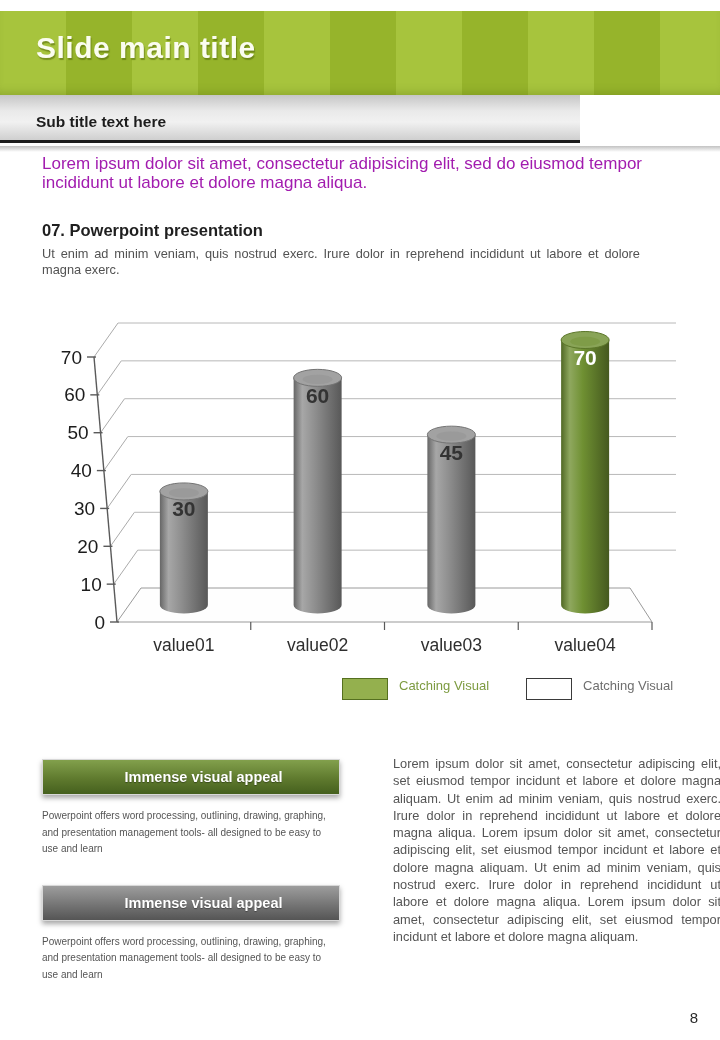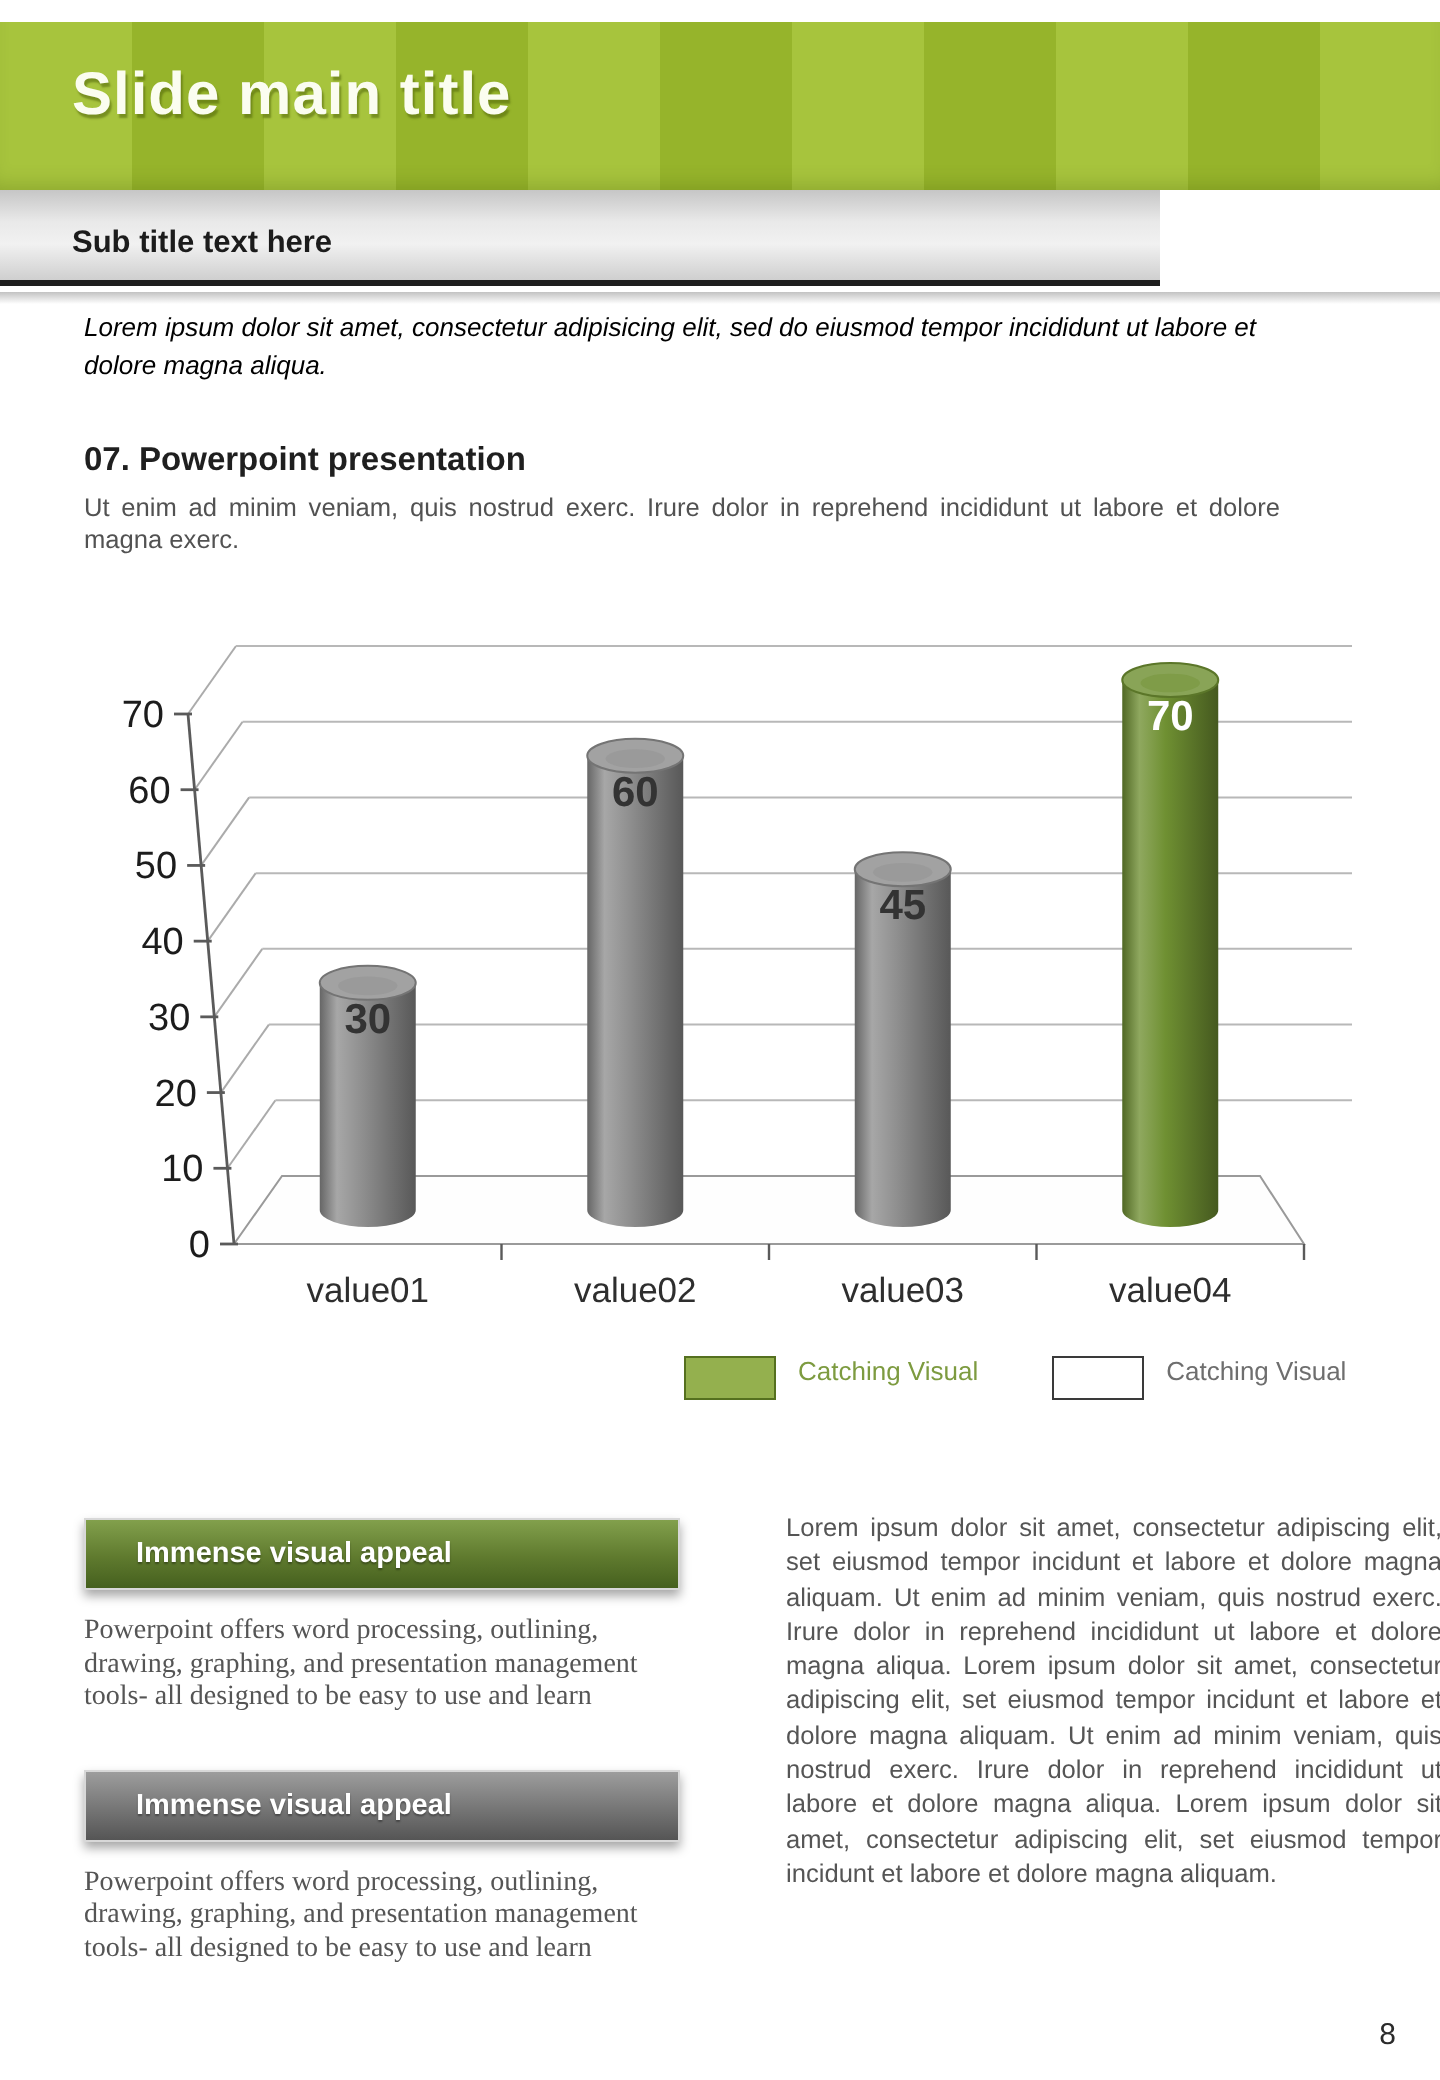--- a/index.html
+++ b/index.html
@@ -31,21 +31,21 @@
     position:absolute; left:36px; bottom:9px;
     font-size:15.5px; font-weight:bold; color:#1c1c1c;
   }
   .subbar-shadow {
     position:absolute; left:0; top:135px; width:720px; height:6px;
     background:linear-gradient(180deg, rgba(120,120,120,0.45), rgba(255,255,255,0));
   }
   
   .intro {
     position:absolute; left:42px; top:144px; width:624px;
-    font-size:13px; line-height:18.5px; color:#000000;font-style:italic;
+    font-size:17px; line-height:18.5px; color:#a21caf;
   }
   .section-heading {
     position:absolute; left:42px; top:210px;
     font-size:16.5px; font-weight:bold; color:#1f1f1f;
   }
   .section-body {
     position:absolute; left:42px; top:235px; width:598px;
     font-size:12.8px; line-height:15.5px; color:#525252; text-align:justify;
   }
   
@@ -58,26 +58,27 @@
   .legend .sw-green { background:#94b04e; border:1px solid #55701f; }
   .legend .sw-white { background:#ffffff; border:1px solid #3a3a3a; margin-left:26px; }
   .legend .lg-label { font-size:13px; white-space:nowrap; }
   
   .callouts { position:absolute; left:42px; top:748px; width:300px; }
   .callout-bar {
     width:298px; height:36px; line-height:34px; padding-left:25px;
     border:1px solid #d8d8d8; box-shadow:0 3px 5px rgba(0,0,0,0.35);
     font-size:14.5px; font-weight:bold; color:#ffffff;
     text-shadow:0 1px 1px rgba(0,0,0,0.35);
+    text-align:center;
   }
   .callout-green { background:linear-gradient(180deg,#82a04c 0%, #5f7a2e 55%, #45601e 100%); }
   .callout-gray  { background:linear-gradient(180deg,#9d9d9d 0%, #757575 55%, #555555 100%); }
   .callout-body {
     width:296px; margin:13px 0 27px 0;
-    font-size:14px; line-height:16.5px; color:#555555;font-family:Liberation Serif, serif;
+    font-size:10px; line-height:16.5px; color:#555555;
   }
   .right-col {
     position:absolute; left:393px; top:744px; width:328px;
     font-size:12.8px; line-height:17.3px; color:#555555; text-align:justify;
   }
   
   .page-number {
     position:absolute; right:22px; top:998px;
     font-size:15px; color:#2b2b2b;
   }

